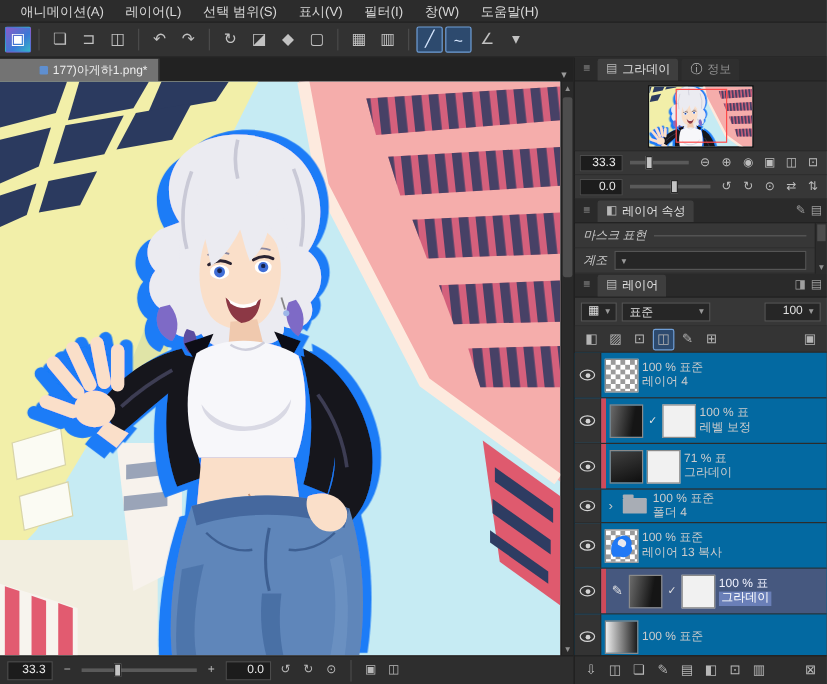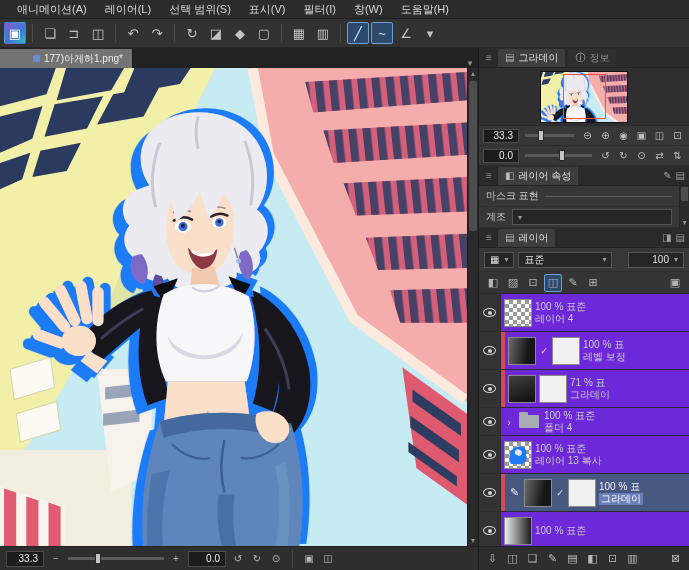--- a/index.html
+++ b/index.html
@@ -86,37 +86,37 @@
   .rbtn { width:15px; height:15px; display:flex; align-items:center; justify-content:center;
     color:#bdbdbd; font-size:10px; }
 
   
   .lp-row { height:21px; display:flex; align-items:center; gap:6px; padding:0 7px;
     flex:0 0 auto; font-size:10px; border-bottom:1px solid #303030; }
   .hline { flex:1; height:1px; background:#5b5b5b; }
   .combo { background:#262626; border:1px solid #555; height:16px;
     display:inline-flex; align-items:center; gap:5px; padding:0 5px; font-size:10px; color:#e0e0e0; }
   .combo .arr { color:#9a9a9a; font-size:8px; }
-  .lp-body { display:flex; flex:0 0 auto; }
+  .lp-body { display:flex; flex:0 0 auto;font-style:italic; }
   .lp-content { flex:1; }
   .lp-scroll { width:10px; background:#2c2c2c; border-left:1px solid #242424;
     display:flex; flex-direction:column; }
   .lp-scroll .th { margin:1px; height:14px; background:#4d4d4d; }
 
   
   .blend-row { height:24px; display:flex; align-items:center; gap:4px; padding:0 5px;
     flex:0 0 auto; border-bottom:1px solid #2e2e2e; }
   .locks-row { height:22px; display:flex; align-items:center; gap:2px; padding:0 5px;
     flex:0 0 auto; border-bottom:1px solid #2a2a2a; background:#343434; }
   .lock-btn { width:18px; height:18px; display:flex; align-items:center; justify-content:center;
     color:#b5b5b5; font-size:11px; border-radius:2px; }
   .lock-btn.on { background:#2d4a6e; border:1px solid #6f9fd8; }
   .locks-row .right { margin-left:auto; display:flex; gap:2px; }
 
-  .layer-list { flex:1; overflow:hidden; background:#6d28d9; }
+  .layer-list { flex:1; overflow:hidden; background:#0369a1; }
   .lrow { height:38px; display:flex; align-items:stretch; border-bottom:1px solid #2c2c2c; }
   .lrow.short { height:28px; }
   .eyecol { width:22px; flex:0 0 auto; background:#333; border-right:1px solid #2a2a2a;
     display:flex; align-items:center; justify-content:center; }
   .eye { width:13px; height:9px; border:1px solid #d2d2d2; border-radius:50%; position:relative; }
   .eye::after { content:""; position:absolute; inset:0; margin:auto; width:4px; height:4px;
     border-radius:50%; background:#d2d2d2; }
   .clipbar { width:4px; flex:0 0 auto; background:#d04a5a; }
   .lcontent { flex:1; display:flex; align-items:center; gap:3px; padding:0 3px; min-width:0; }
   .lrow.selected .lcontent { background:#46587f; color:#f0f3ff; }
@@ -435,25 +435,25 @@
         <span class="right">
           <span class="ic">◨</span>
           <span class="ic">▤</span>
         </span>
       </div>
       <div class="blend-row">
         <span class="combo">
           <span>▦</span>
           <span class="arr">▾</span>
         </span>
-        <span class="combo" style="width:94px">
+        <span class="combo" style="width:74px">
           <span style="flex:1">표준</span>
           <span class="arr">▾</span>
         </span>
-        <span class="combo" style="margin-left:auto;width:56px">
+        <span class="combo" style="margin-left:auto;width:47px">
           <span style="flex:1;text-align:right">100</span>
           <span class="arr">▾</span>
         </span>
       </div>
       <div class="locks-row">
         <span class="lock-btn">◧</span>
         <span class="lock-btn">▨</span>
         <span class="lock-btn">⊡</span>
         <span class="lock-btn on">◫</span>
         <span class="lock-btn">✎</span>

